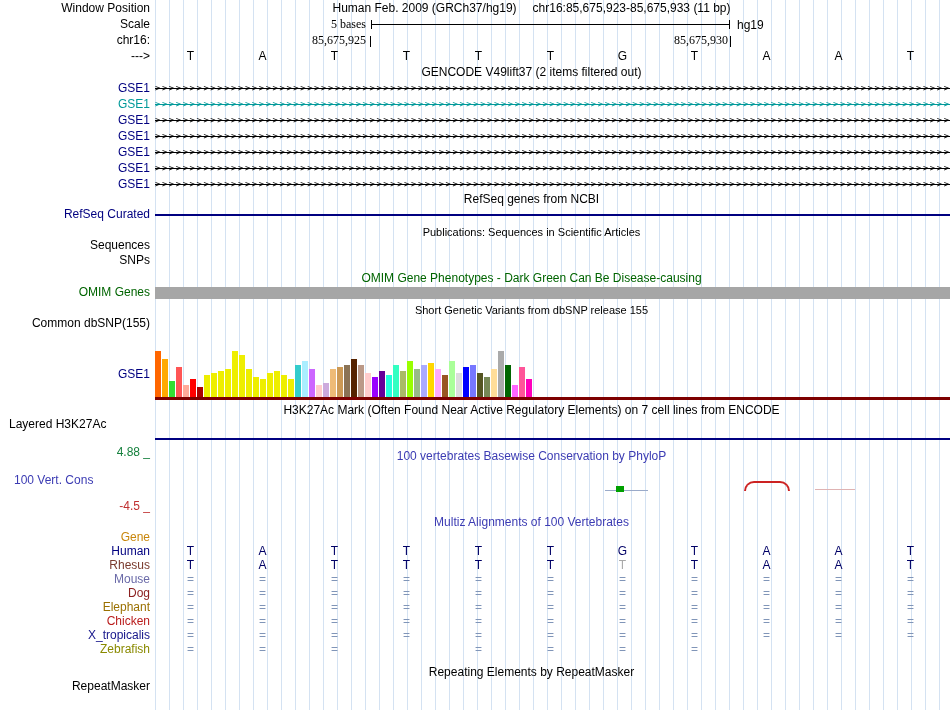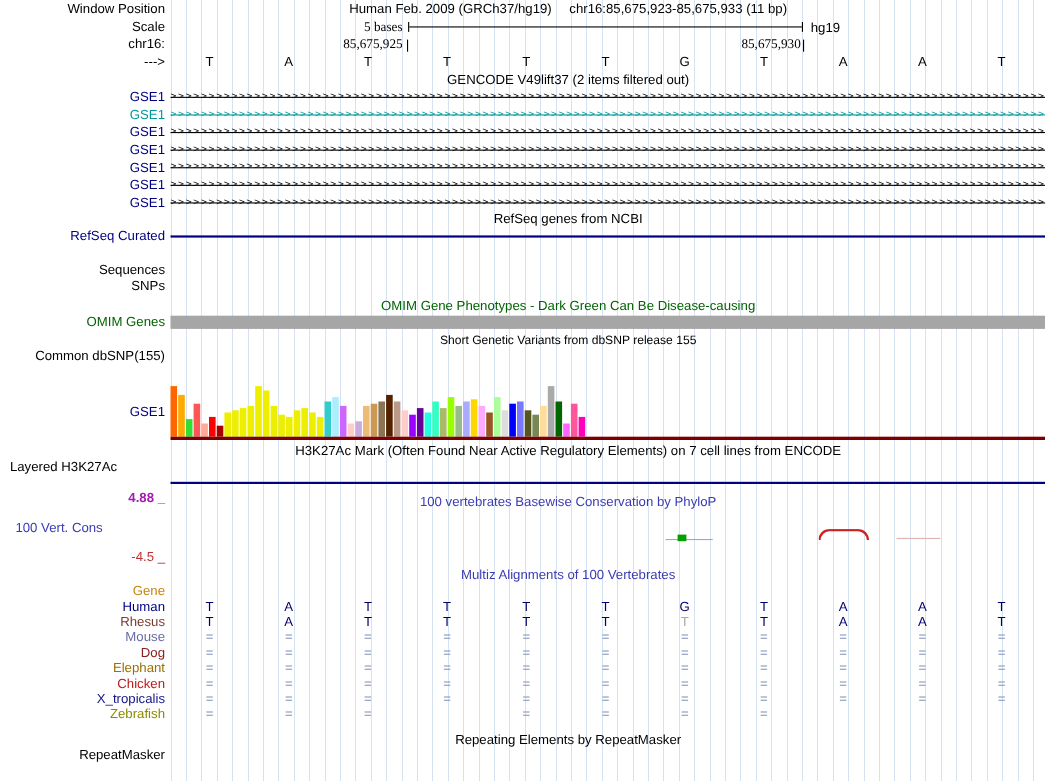--- a/index.html
+++ b/index.html
@@ -3,21 +3,21 @@
 <meta charset="utf-8">
 <style>
   *{margin:0;padding:0;box-sizing:border-box;}
   body{background:#fff;font-family:"Liberation Sans",sans-serif;}
   .browser{position:relative;width:950px;height:710px;overflow:hidden;background:#fff;font-size:12px;color:#000;}
   .guides{position:absolute;left:155px;top:0;width:795px;height:710px;
     background-image:repeating-linear-gradient(to right,#D4E2F2 0,#D4E2F2 1px,transparent 1px,transparent 14px);}
   .row-label{position:absolute;left:0;width:150px;text-align:right;white-space:nowrap;line-height:13px;}
   .row-label.left{text-align:left;width:145px;}
   .rnum{position:absolute;text-align:right;line-height:13px;font-family:Liberation Serif, serif;}
-  .ctitle{position:absolute;left:140px;width:753px;text-align:center;white-space:nowrap;line-height:13px;}
+  .ctitle{position:absolute;left:155px;width:753px;text-align:center;white-space:nowrap;line-height:13px;}
   .ctitle.small{font-size:11px;}
   .gap{margin-left:16px;}
   .vtick{position:absolute;width:1px;height:11px;background:#000;}
   .scale-bar{position:absolute;height:9px;border-left:1px solid #000;border-right:1px solid #000;
     background-image:linear-gradient(#000,#000);background-size:100% 1px;background-position:0 4px;background-repeat:no-repeat;}
   .hline{position:absolute;width:795px;}
   #seq-row{position:absolute;left:155px;top:50px;width:795px;height:14px;}
   .base{position:absolute;top:0;width:71px;text-align:center;line-height:13px;}
   .arrows{position:absolute;left:155px;width:795px;height:13px;overflow:hidden;
     font-family:"DejaVu Sans Mono",monospace;font-size:9px;line-height:13px;letter-spacing:1.5px;
@@ -76,20 +76,21 @@
       <span class="row-label" style="top: 162px; color: rgb(0, 0, 128);">GSE1</span>
       <div class="arrows" style="top: 162px; color: rgb(0, 0, 0); background-image: linear-gradient(rgb(0, 0, 0), rgb(0, 0, 0));">&gt;&gt;&gt;&gt;&gt;&gt;&gt;&gt;&gt;&gt;&gt;&gt;&gt;&gt;&gt;&gt;&gt;&gt;&gt;&gt;&gt;&gt;&gt;&gt;&gt;&gt;&gt;&gt;&gt;&gt;&gt;&gt;&gt;&gt;&gt;&gt;&gt;&gt;&gt;&gt;&gt;&gt;&gt;&gt;&gt;&gt;&gt;&gt;&gt;&gt;&gt;&gt;&gt;&gt;&gt;&gt;&gt;&gt;&gt;&gt;&gt;&gt;&gt;&gt;&gt;&gt;&gt;&gt;&gt;&gt;&gt;&gt;&gt;&gt;&gt;&gt;&gt;&gt;&gt;&gt;&gt;&gt;&gt;&gt;&gt;&gt;&gt;&gt;&gt;&gt;&gt;&gt;&gt;&gt;&gt;&gt;&gt;&gt;&gt;&gt;&gt;&gt;&gt;&gt;&gt;&gt;&gt;&gt;&gt;&gt;&gt;&gt;&gt;&gt;&gt;&gt;&gt;&gt;&gt;&gt;&gt;&gt;&gt;&gt;&gt;&gt;&gt;&gt;&gt;&gt;&gt;&gt;&gt;&gt;&gt;&gt;&gt;&gt;&gt;&gt;&gt;&gt;&gt;&gt;&gt;&gt;&gt;&gt;&gt;&gt;</div>
       <span class="row-label" style="top: 178px; color: rgb(0, 0, 128);">GSE1</span>
       <div class="arrows" style="top: 178px; color: rgb(0, 0, 0); background-image: linear-gradient(rgb(0, 0, 0), rgb(0, 0, 0));">&gt;&gt;&gt;&gt;&gt;&gt;&gt;&gt;&gt;&gt;&gt;&gt;&gt;&gt;&gt;&gt;&gt;&gt;&gt;&gt;&gt;&gt;&gt;&gt;&gt;&gt;&gt;&gt;&gt;&gt;&gt;&gt;&gt;&gt;&gt;&gt;&gt;&gt;&gt;&gt;&gt;&gt;&gt;&gt;&gt;&gt;&gt;&gt;&gt;&gt;&gt;&gt;&gt;&gt;&gt;&gt;&gt;&gt;&gt;&gt;&gt;&gt;&gt;&gt;&gt;&gt;&gt;&gt;&gt;&gt;&gt;&gt;&gt;&gt;&gt;&gt;&gt;&gt;&gt;&gt;&gt;&gt;&gt;&gt;&gt;&gt;&gt;&gt;&gt;&gt;&gt;&gt;&gt;&gt;&gt;&gt;&gt;&gt;&gt;&gt;&gt;&gt;&gt;&gt;&gt;&gt;&gt;&gt;&gt;&gt;&gt;&gt;&gt;&gt;&gt;&gt;&gt;&gt;&gt;&gt;&gt;&gt;&gt;&gt;&gt;&gt;&gt;&gt;&gt;&gt;&gt;&gt;&gt;&gt;&gt;&gt;&gt;&gt;&gt;&gt;&gt;&gt;&gt;&gt;&gt;&gt;&gt;&gt;&gt;&gt;</div>
     </div>
 
   <div class="ctitle" style="top:193px">RefSeq genes from NCBI</div>
   <span class="row-label" style="top: 208px; color: rgb(0, 0, 128);">RefSeq Curated</span>
   <div class="hline" style="left: 155px; top: 214px; height: 2px; background: rgb(0, 0, 128);"></div>
 
+  <div class="ctitle small" style="top:226px">Publications: Sequences in Scientific Articles</div>
   <span class="row-label" style="top:239px">Sequences</span>
   <span class="row-label" style="top:254px">SNPs</span>
 
   <div class="ctitle" style="top: 272px; color: rgb(0, 100, 0);">OMIM Gene Phenotypes - Dark Green Can Be Disease-causing</div>
   <span class="row-label" style="top: 286px; color: rgb(0, 100, 0);">OMIM Genes</span>
   <div class="hline" style="left: 155px; top: 287px; height: 12px; background: rgb(166, 166, 166);"></div>
 
   <div class="ctitle small" style="top:304px">Short Genetic Variants from dbSNP release 155</div>
   <span class="row-label" style="top:317px">Common dbSNP(155)</span>
 
@@ -149,21 +150,21 @@
       <div class="gtex-bar" style="height: 12px; background: rgb(255, 102, 255);"></div>
       <div class="gtex-bar" style="height: 30px; background: rgb(255, 85, 153);"></div>
       <div class="gtex-bar" style="height: 18px; background: rgb(255, 0, 187);"></div>
     </div>
   <div class="hline" style="left: 155px; top: 397px; height: 3px; background: rgb(125, 0, 0);"></div>
 
   <div class="ctitle" style="top:404px">H3K27Ac Mark (Often Found Near Active Regulatory Elements) on 7 cell lines from ENCODE</div>
   <span class="row-label left" style="left:9px;top:418px">Layered H3K27Ac</span>
   <div class="hline" style="left: 155px; top: 438px; height: 2px; background: rgb(0, 0, 128);"></div>
 
-  <span class="row-label" style="top: 446px; color: #a21caf; font-weight: bold;">4.88 _</span>
+  <span class="row-label" style="top: 446px; color: #15803d;">4.88 _</span>
   <div class="ctitle" style="top: 450px; color: rgb(59, 59, 179);">100 vertebrates Basewise Conservation by PhyloP</div>
   <span class="row-label left" style="left: 14px; top: 474px; color: rgb(59, 59, 179);">100 Vert. Cons</span>
   <span class="row-label" style="top: 500px; color: rgb(192, 48, 48);">-4.5 _</span>
   <div style="position:absolute;left:605px;top:490px;width:43px;height:1px;background:#9AAAC9"></div>
   <div style="position:absolute;left:616px;top:486px;width:8px;height:6px;background:#00A000"></div>
   <div style="position:absolute;left:744px;top:481px;width:46px;height:10px;border:2px solid #CC2222;border-bottom:none;border-radius:23px 23px 0 0"></div>
   <div style="position:absolute;left:815px;top:489px;width:40px;height:1px;background:#DFB3B3"></div>
 
   <div class="ctitle" style="top: 516px; color: rgb(59, 59, 179);">Multiz Alignments of 100 Vertebrates</div>
   <div id="multiz-rows">

